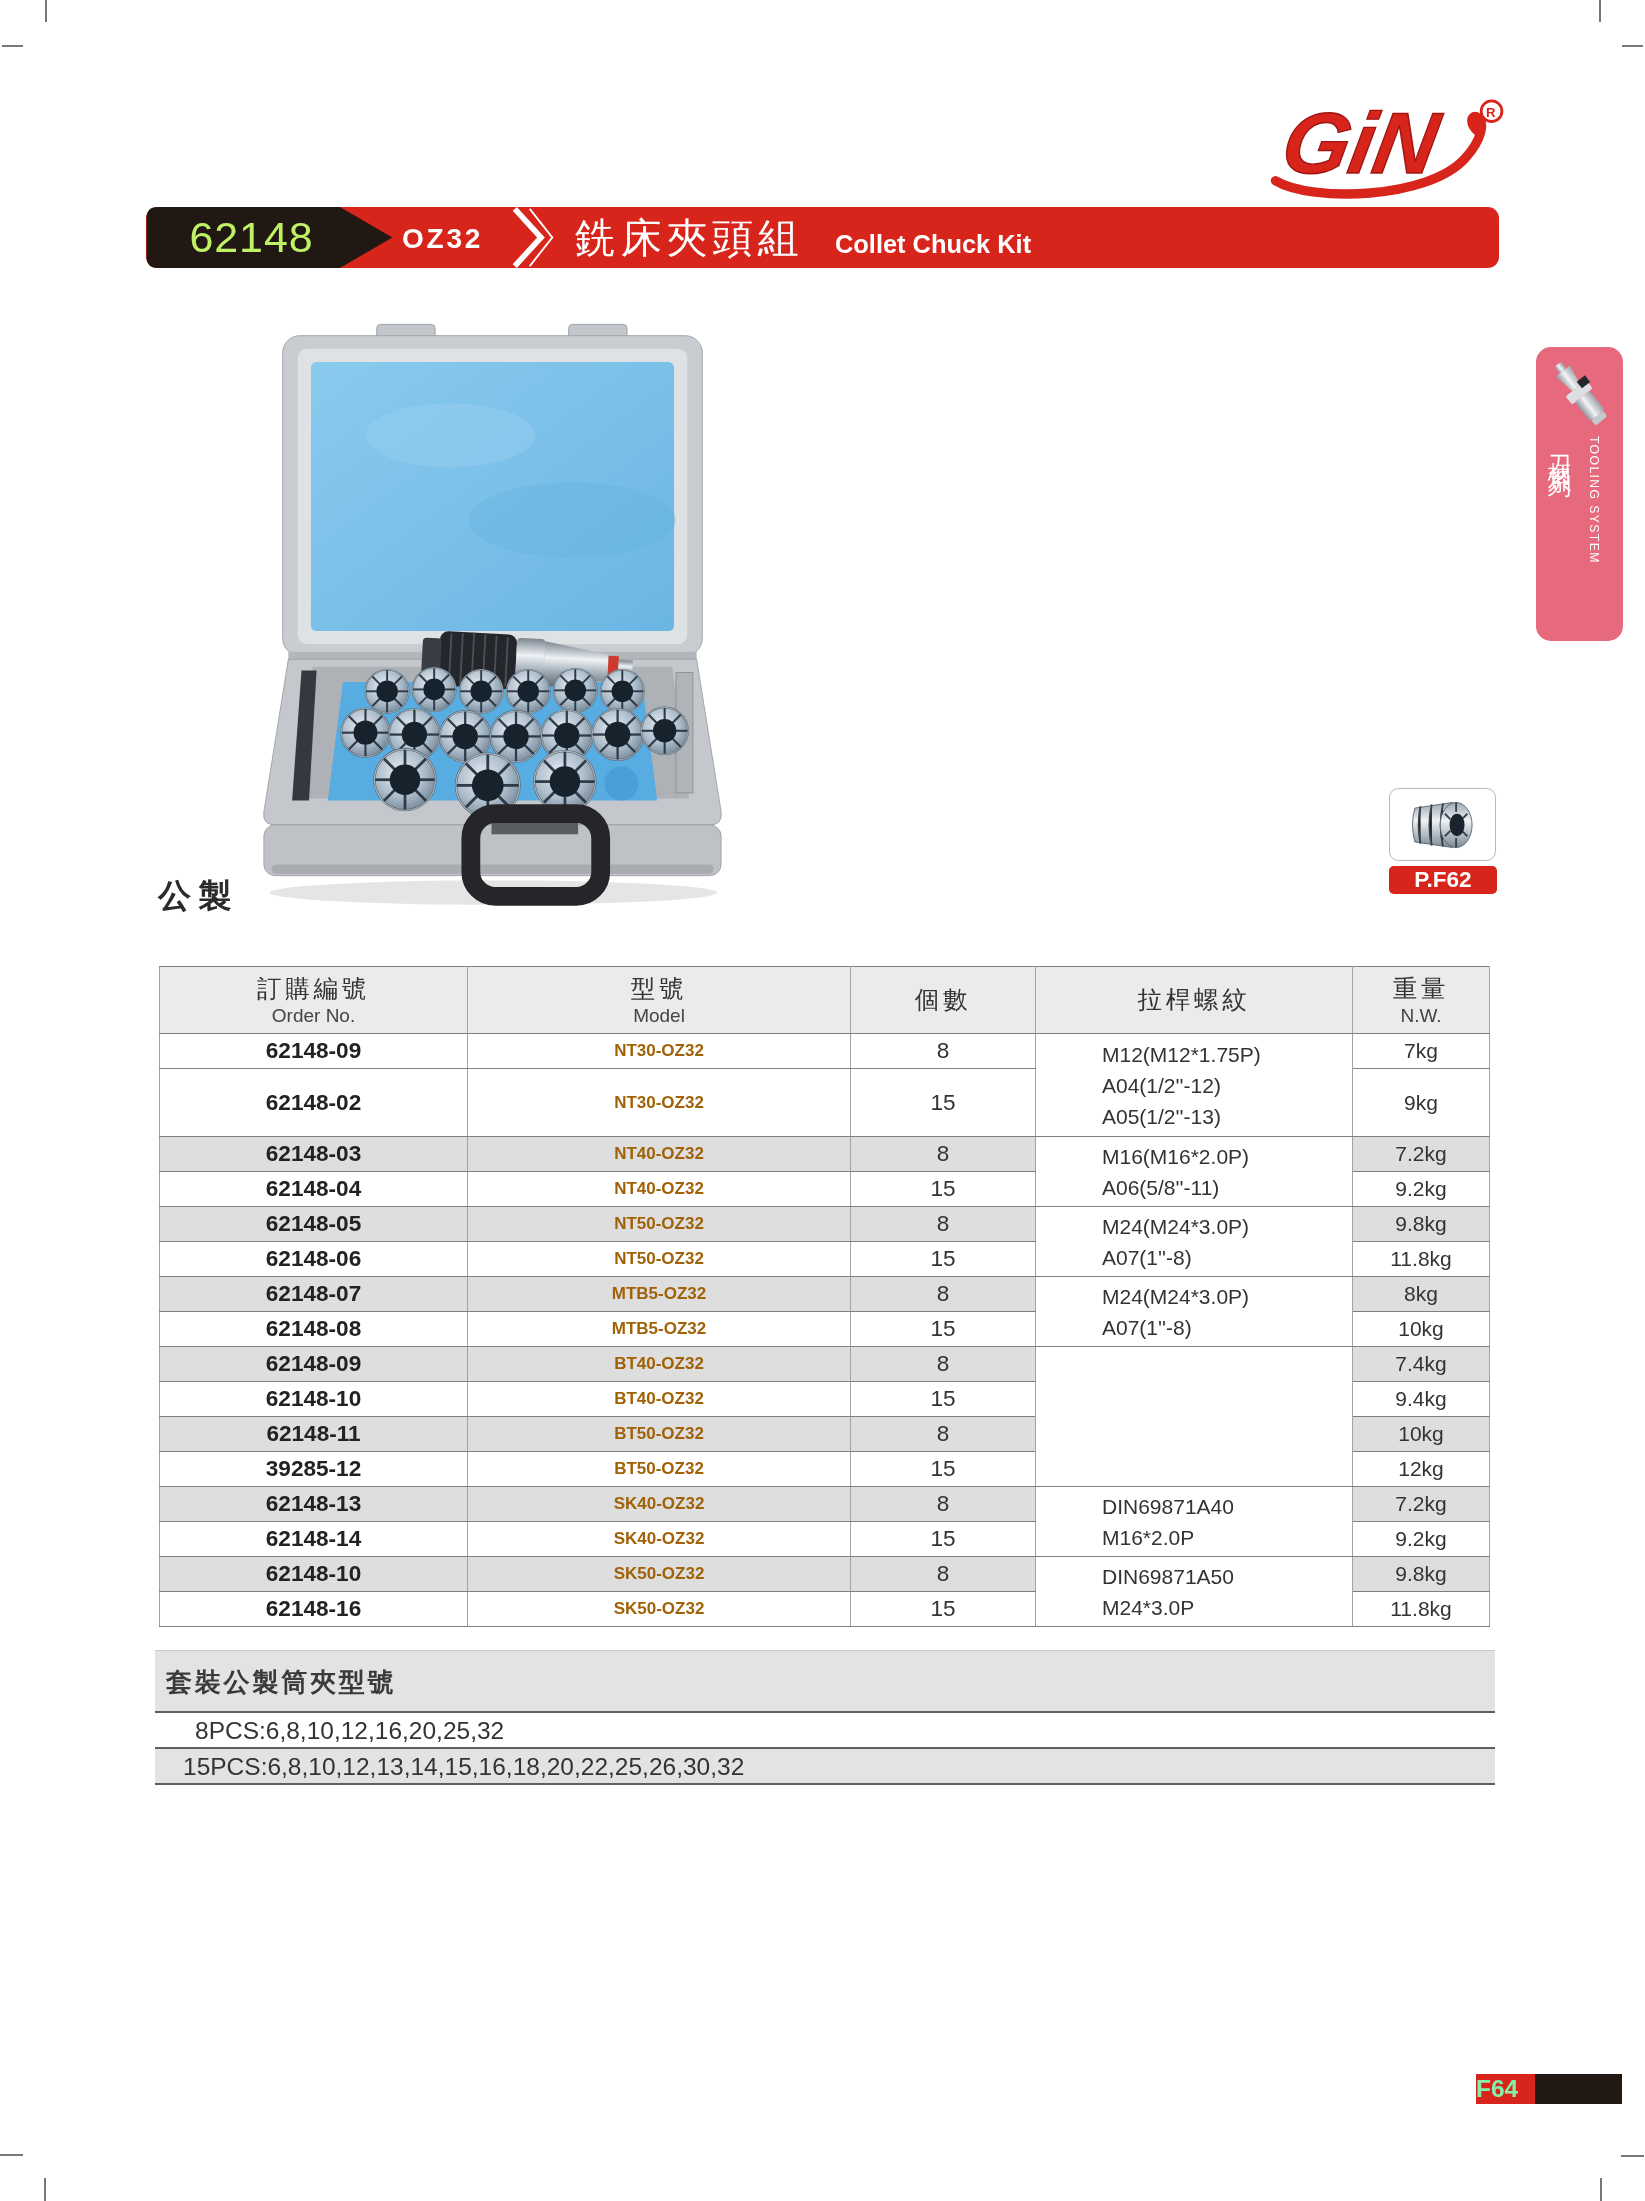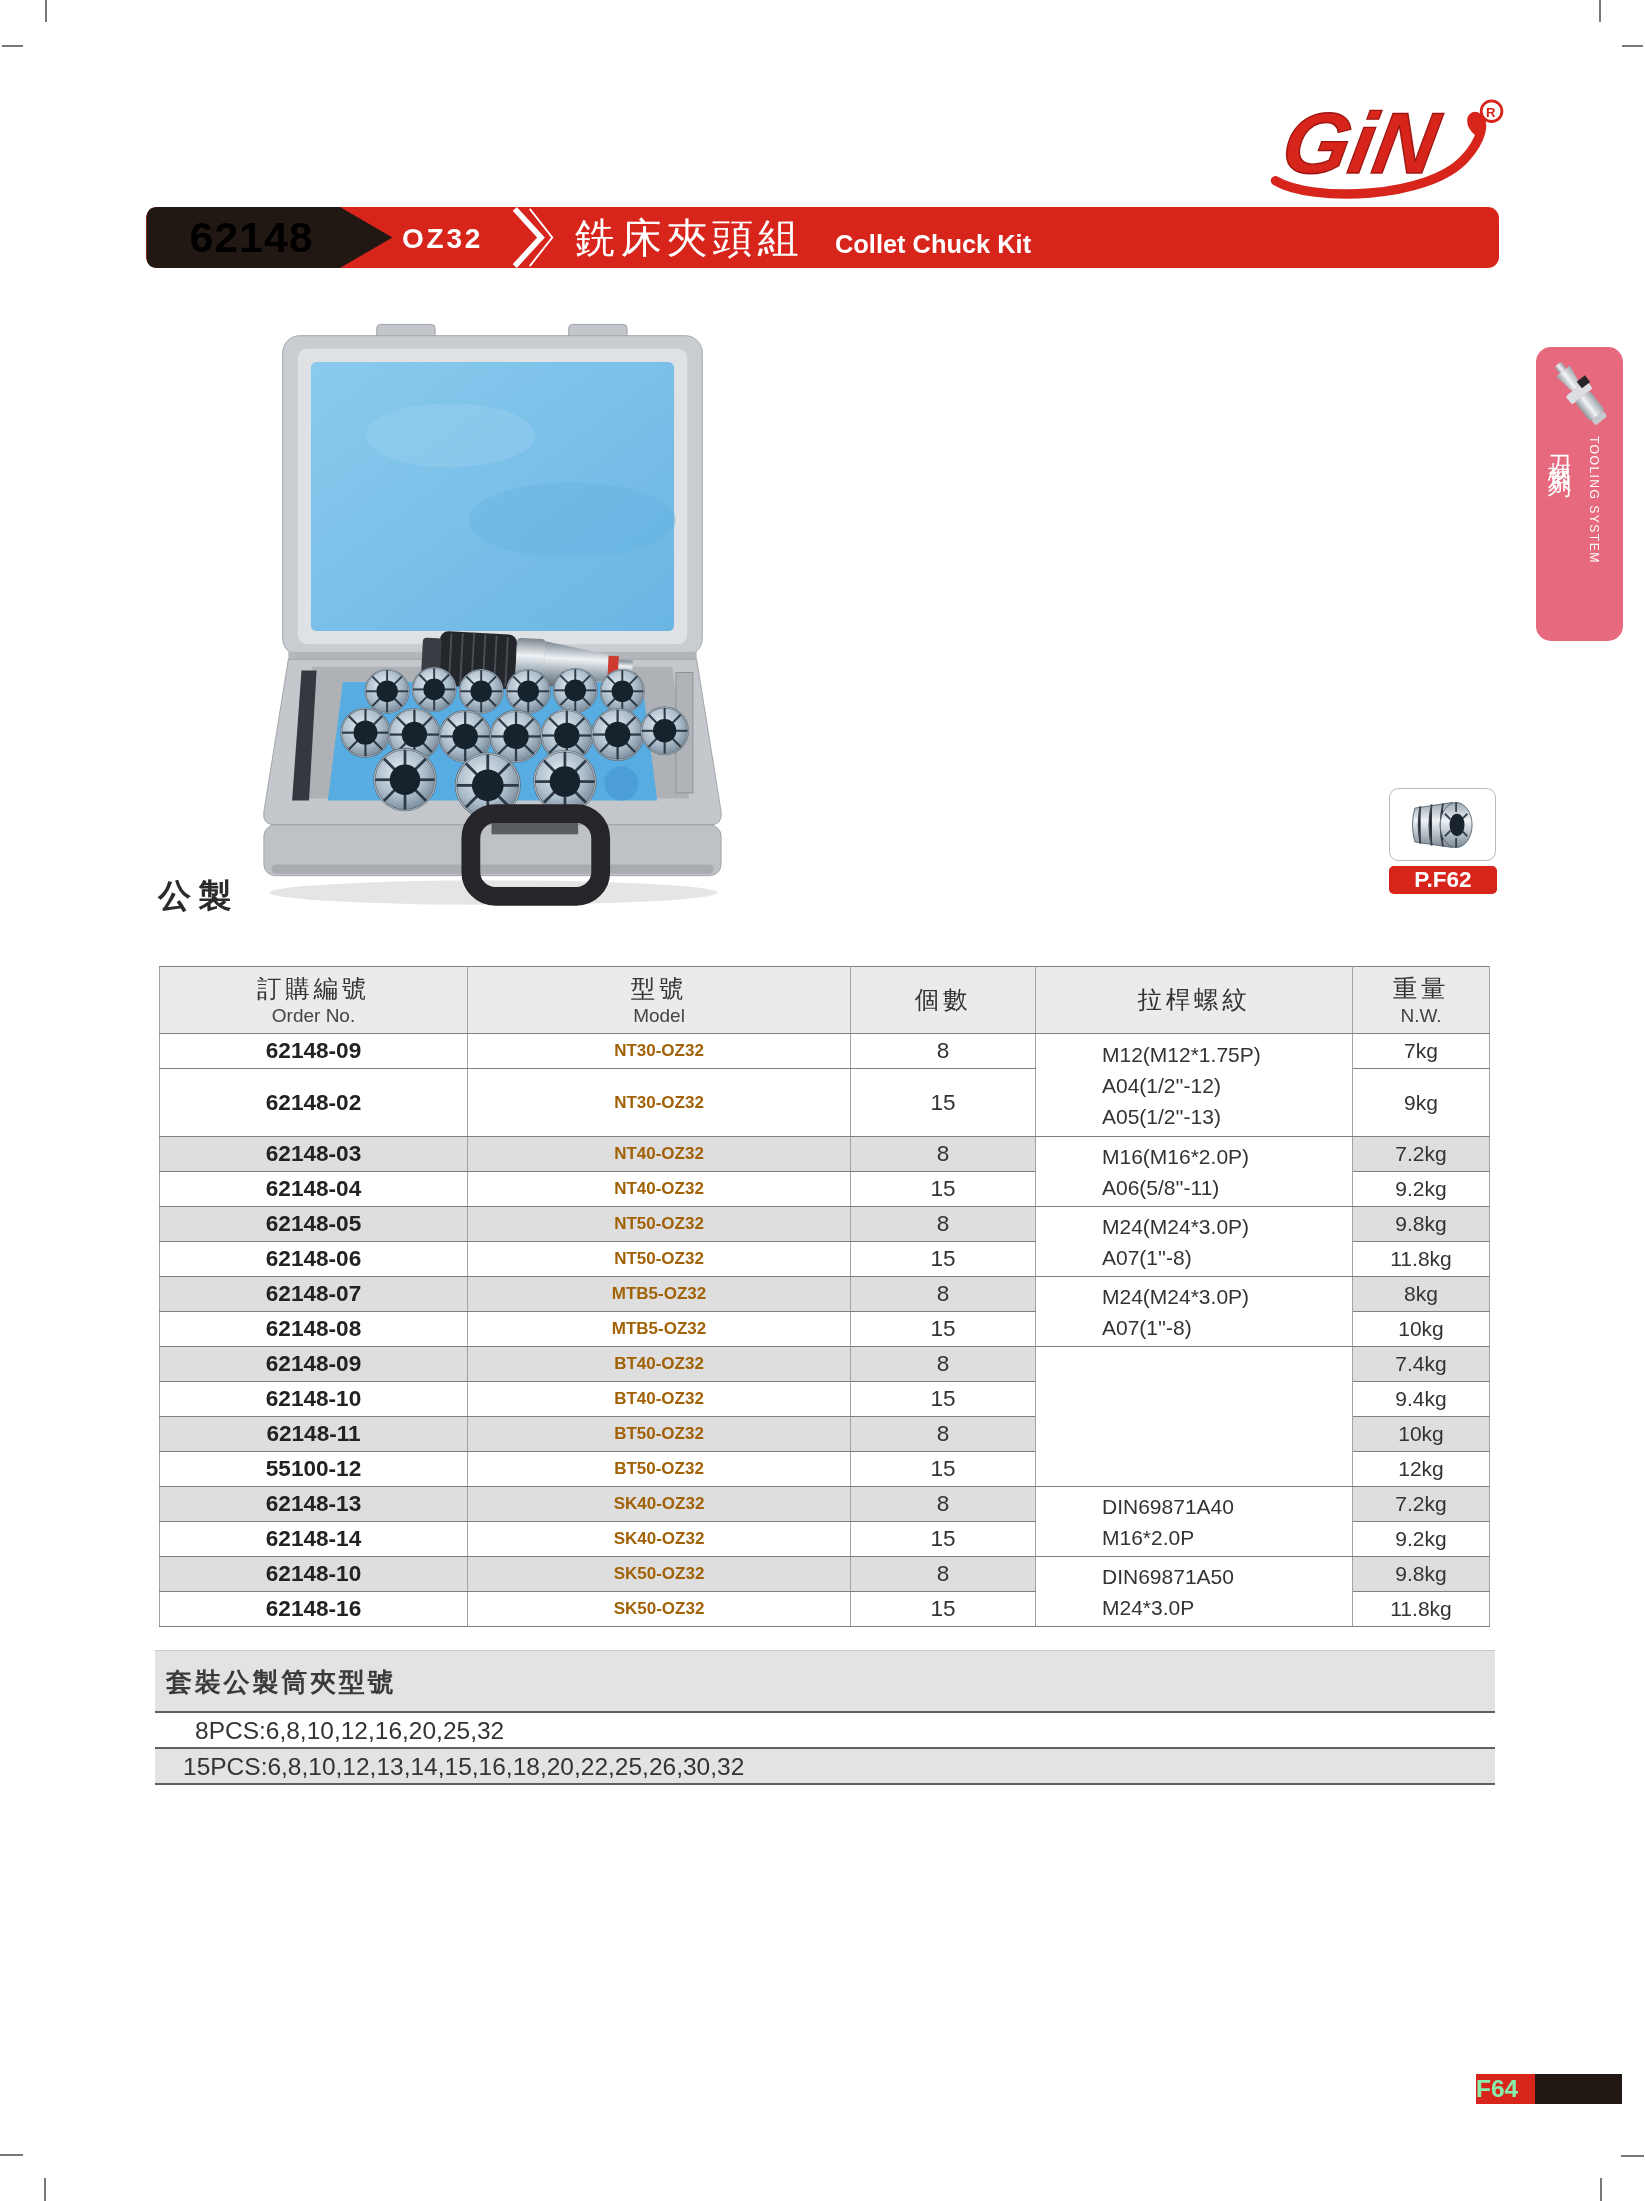--- a/index.html
+++ b/index.html
@@ -11,21 +11,21 @@
   }
   
   .crop{position:absolute;background:#777;}
   
   .logo{position:absolute;left:1245px;top:83px;width:278px;height:124px;}
   
   .header-bar{position:absolute;left:146px;top:207px;width:1353px;height:61px;
     background:#D8251C;border-radius:11.3px;}
   .header-black{position:absolute;left:0;top:0;width:247px;height:61px;}
   .header-ordno{position:absolute;left:17px;top:0;width:177px;height:61px;line-height:61px;
-    text-align:center;color:#000000;font-size:43px;font-weight:bold;letter-spacing:0.9px;}
+    text-align:center;color:#bef264;font-size:43px;font-weight:normal;letter-spacing:0.9px;}
   .header-size{position:absolute;left:256px;top:0;height:61px;line-height:63px;
     color:#fff;font-size:28px;font-weight:bold;letter-spacing:2.8px;}
   .header-chev{position:absolute;left:365px;top:0;}
   .header-cjk{position:absolute;left:429px;top:0;height:61px;line-height:62px;
     color:#fff;font-size:41px;font-weight:500;letter-spacing:4.7px;white-space:nowrap;}
   .header-en{position:absolute;left:689px;top:22.6px;color:#fff;font-size:25.4px;
     font-weight:bold;white-space:nowrap;}
   
   .photo{position:absolute;left:262px;top:322px;width:540px;height:589px;}
   
@@ -390,21 +390,21 @@
           <td class="c-qty">15</td>
           <td class="c-weight">9.4kg</td>
         </tr>
         <tr class="shaded">
           <td class="c-order">62148-11</td>
           <td class="c-model">BT50-OZ32</td>
           <td class="c-qty">8</td>
           <td class="c-weight">10kg</td>
         </tr>
         <tr>
-          <td class="c-order">55100-12</td>
+          <td class="c-order">39285-12</td>
           <td class="c-model">BT50-OZ32</td>
           <td class="c-qty">15</td>
           <td class="c-weight">12kg</td>
         </tr>
         <tr class="shaded">
           <td class="c-order">62148-13</td>
           <td class="c-model">SK40-OZ32</td>
           <td class="c-qty">8</td>
           <td class="c-thread" rowspan="2">
             <div>DIN69871A40</div>

